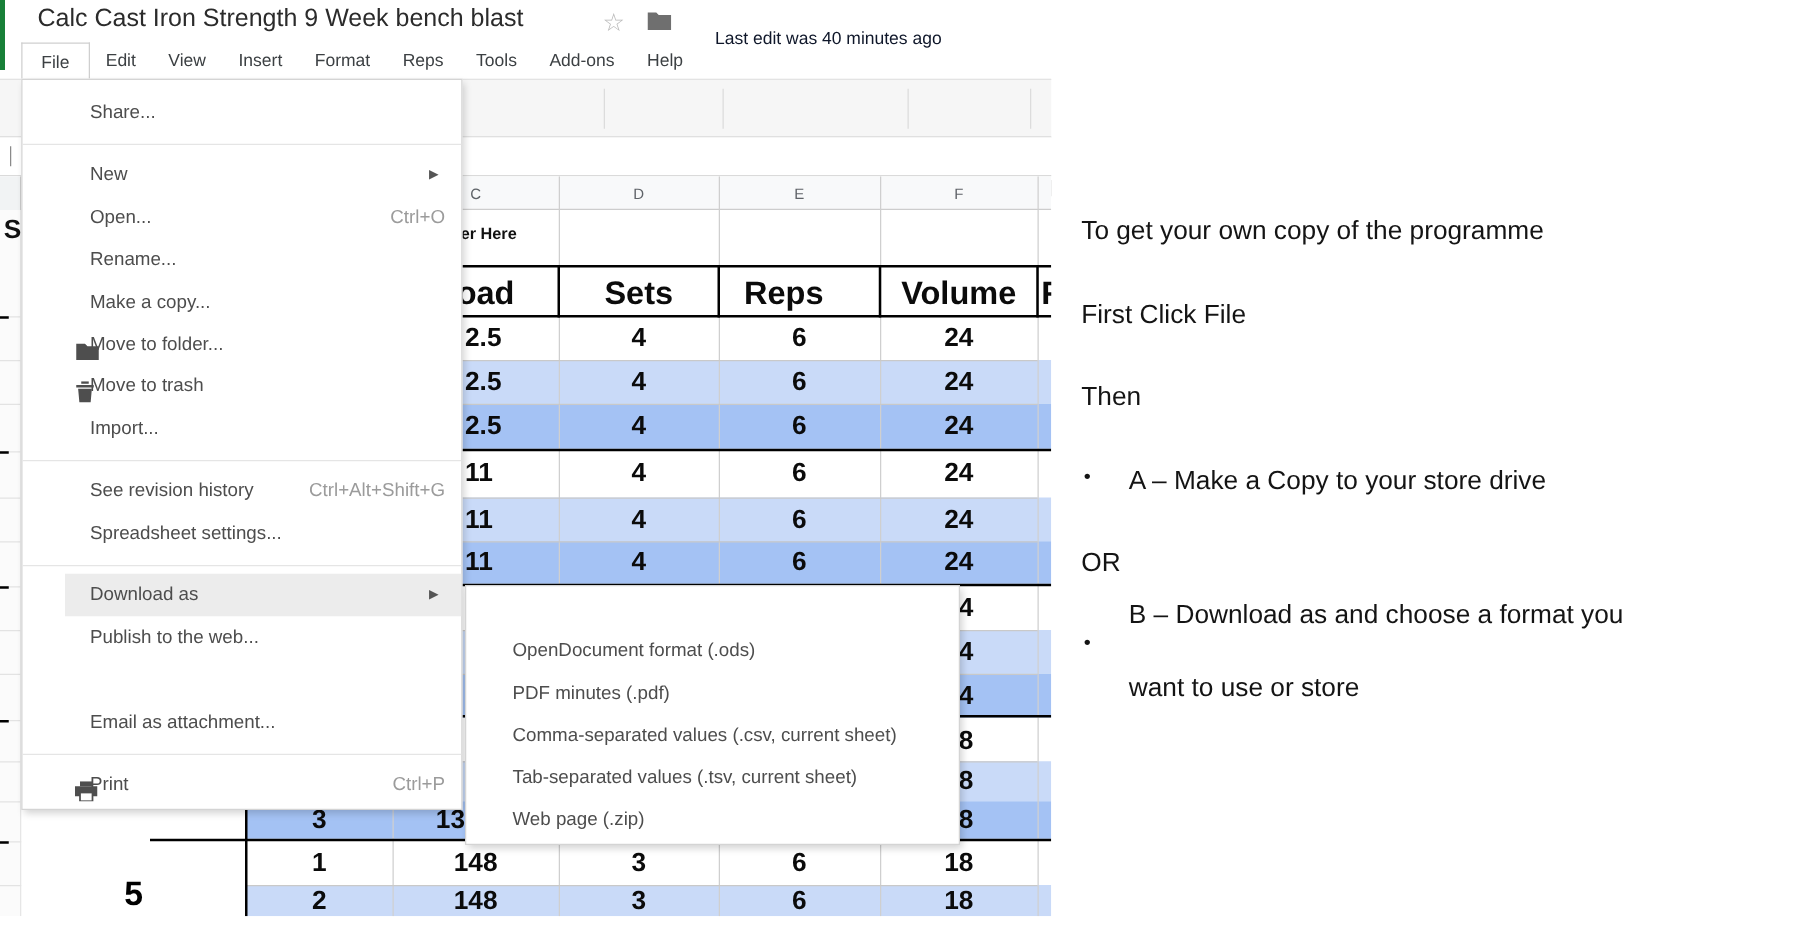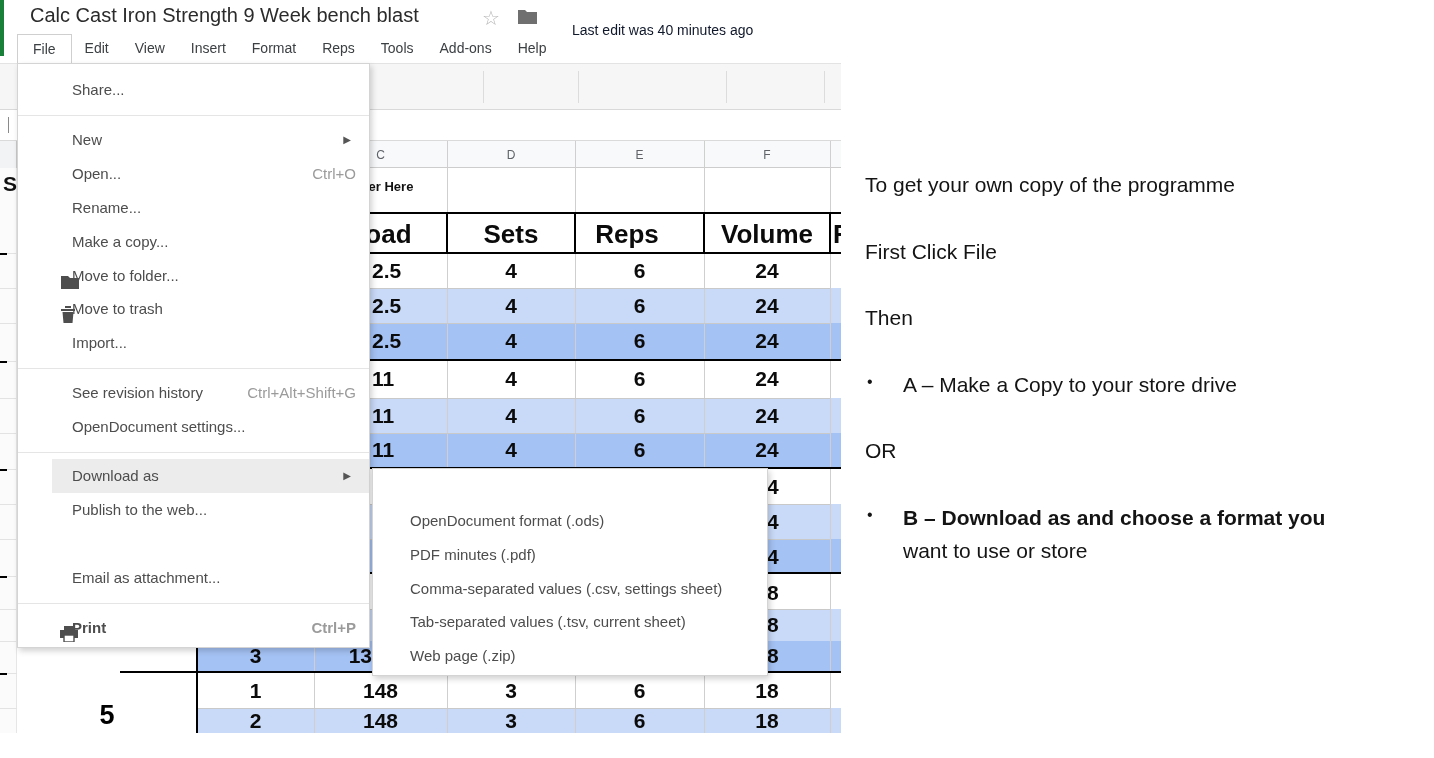--- a/index.html
+++ b/index.html
@@ -278,44 +278,44 @@
         </svg></span>
     <span>Move to folder...</span></div>
   <div class="fm-item" style="top:228px;">
     <span class="fm-icon"><svg width="16" height="17" viewBox="0 0 16 17">
           <path d="M5 0h6v2H5z M1 3h14v2H1z M2.5 6h11l-1 11h-9z" fill="#4e4e4e"></path>
         </svg></span>
     <span>Move to trash</span></div>
   <div class="fm-item" style="top:262px;"><span>Import...</span></div>
   <div class="fm-sep" style="top:304px;"></div>
   <div class="fm-item" style="top:312px;"><span>See revision history</span><span class="fm-short">Ctrl+Alt+Shift+G</span></div>
-  <div class="fm-item" style="top:346px;"><span>OpenDocument settings...</span></div>
+  <div class="fm-item" style="top:346px;"><span>Spreadsheet settings...</span></div>
   <div class="fm-sep" style="top:388px;"></div>
   <div class="fm-item hl" style="top:395px;"><span>Download as</span><span class="fm-arrow">▶</span></div>
   <div class="fm-item" style="top:429px;"><span>Publish to the web...</span></div>
   <div class="fm-item" style="top:497px;"><span>Email as attachment...</span></div>
   <div class="fm-sep" style="top:539px;"></div>
-  <div class="fm-item" style="top:547px;font-weight:bold;">
+  <div class="fm-item" style="top:547px;">
     <span class="fm-icon"><svg width="18" height="16" viewBox="0 0 18 16">
           <path d="M4 0h10v4H4z" fill="#4e4e4e"></path>
           <path d="M0 4h18v8H0z" fill="#4e4e4e"></path>
           <rect x="4" y="9" width="10" height="7" fill="#fff" stroke="#4e4e4e" stroke-width="1.4"></rect>
         </svg></span>
     <span>Print</span><span class="fm-short">Ctrl+P</span></div>
 </div>
 
 <div class="abs" id="submenu">
   <div class="sm-item" style="top:35px;">OpenDocument format (.ods)</div>
   <div class="sm-item" style="top:69px;">PDF minutes (.pdf)</div>
-  <div class="sm-item" style="top:103px;">Comma-separated values (.csv, settings sheet)</div>
+  <div class="sm-item" style="top:103px;">Comma-separated values (.csv, current sheet)</div>
   <div class="sm-item" style="top:136px;">Tab-separated values (.tsv, current sheet)</div>
   <div class="sm-item" style="top:170px;">Web page (.zip)</div>
 </div>
 
 <div class="ins-line" style="left:865px; top:168px;">To get your own copy of the programme</div>
 <div class="ins-line" style="left:865px; top:235px;">First Click File</div>
 <div class="ins-line" style="left:865px; top:301px;">Then</div>
 <div class="ins-bullet" style="left:867px; top:373px;">•</div>
 <div class="ins-line" style="left:903px; top:368px;">A – Make a Copy to your store drive</div>
 <div class="ins-line" style="left:865px; top:434px;">OR</div>
 <div class="ins-bullet" style="left:867px; top:506px;">•</div>
-<div class="ins-line" style="left:903px; top:501px;font-weight:bold;">B – Download as and choose a format you</div>
+<div class="ins-line" style="left:903px; top:475px;">B – Download as and choose a format you</div>
 <div class="ins-line" style="left:903px; top:534px;">want to use or store</div>
 
 </body></html>

